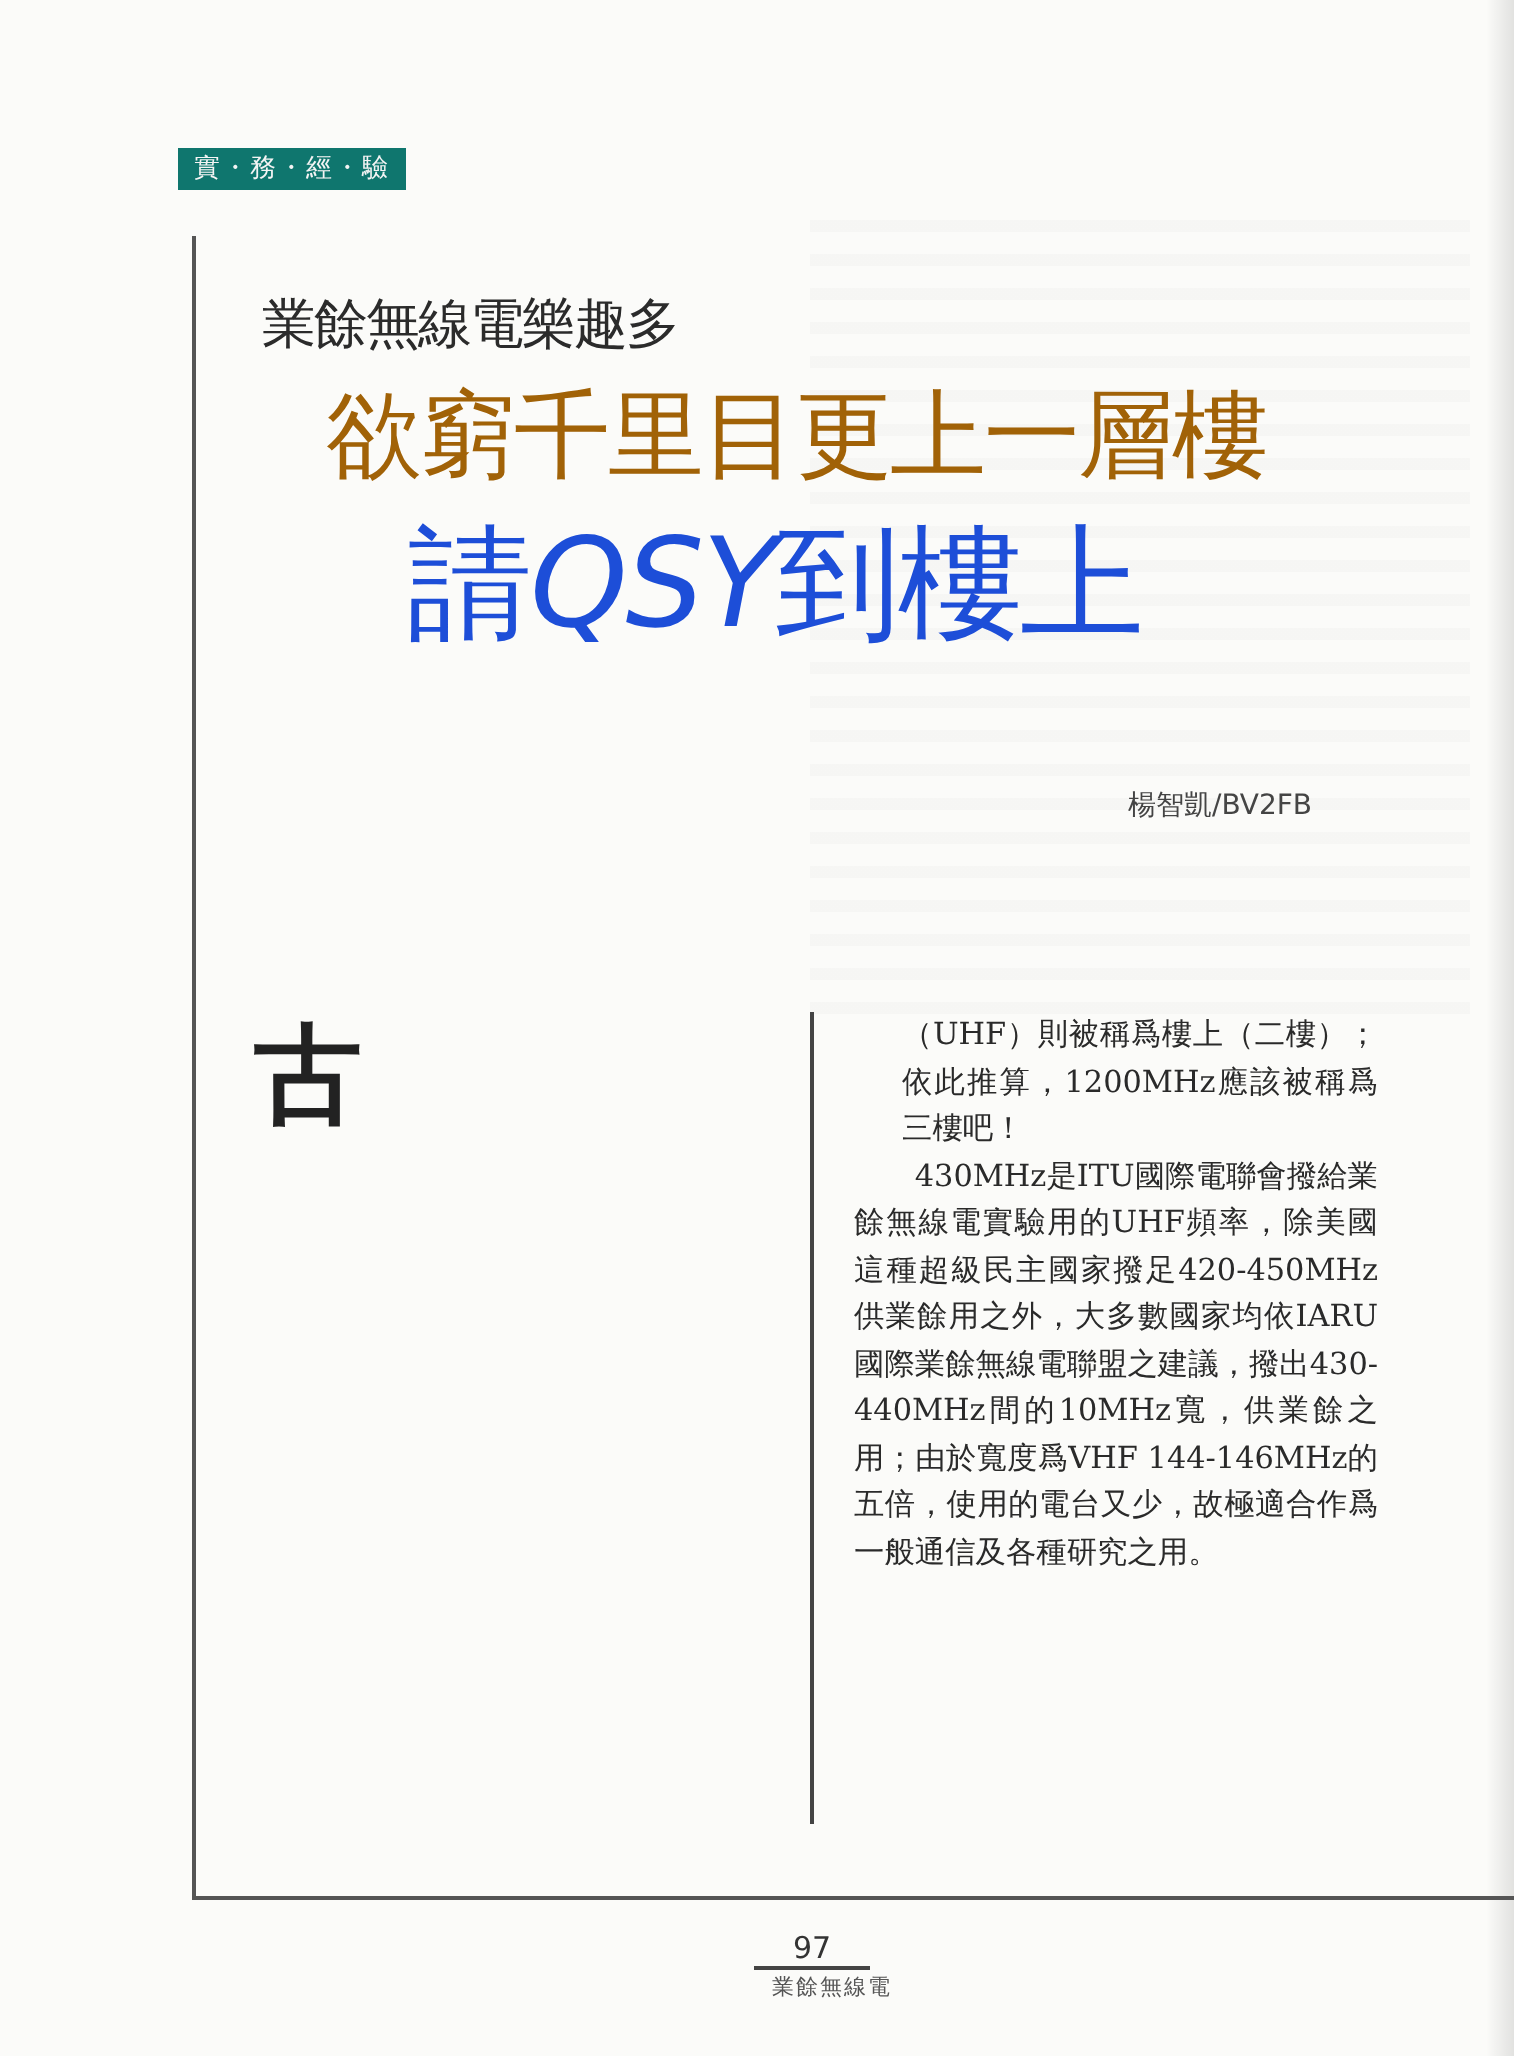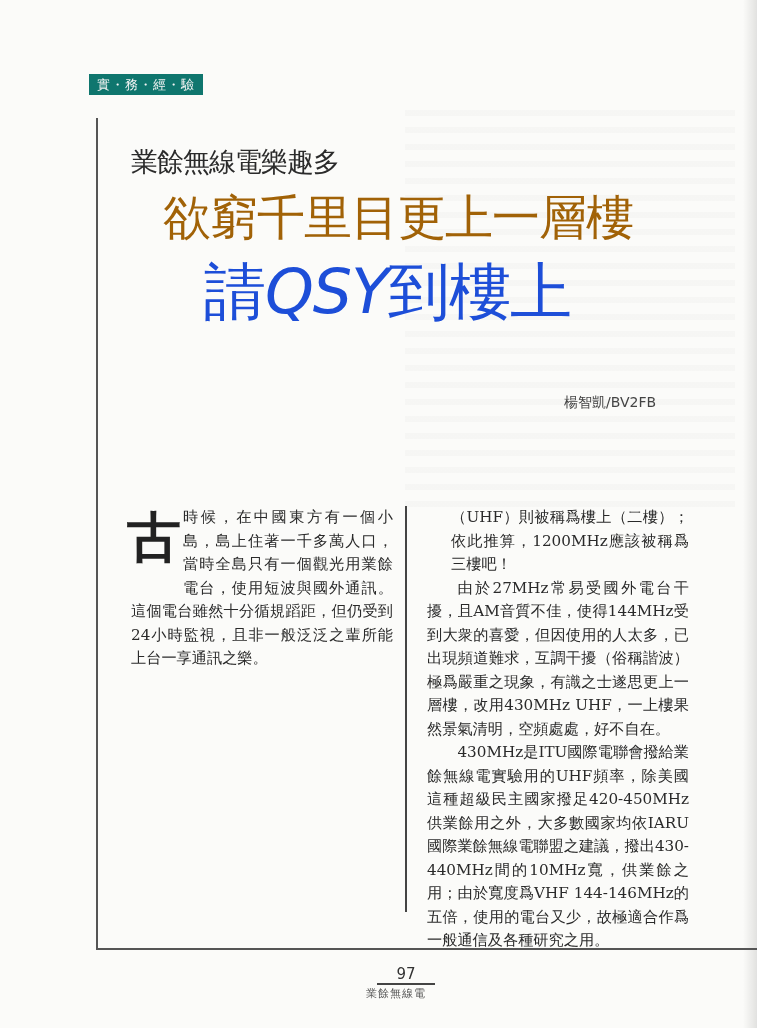--- a/index.html
+++ b/index.html
@@ -70,21 +70,21 @@
     margin:6px 4px 0 -4px; color:#222; font-weight:bold;
   }
   .page-number {
     position:absolute; left:376px; top:965px; width:60px; text-align:center;
     font-family:"DejaVu Sans", "Liberation Sans", sans-serif; font-size:15px; color:#333;
   }
   .footer-rule {
     position:absolute; left:377px; top:983px; width:58px; height:1.5px; background:#444;
   }
   .magazine-name {
-    position:absolute; left:366px; top:986px; width:80px; text-align:left;
+    position:absolute; left:366px; top:986px; width:80px; text-align:right;
     font-family:"DejaVu Sans", "Liberation Sans", sans-serif; font-size:11px; color:#555; letter-spacing:1px;
   }
 </style>
 </head>
 <body>
 
 <div class="page-shadow"></div>
 <div class="bleed"></div>
 
 <div class="section-tag">實・務・經・驗</div>
@@ -97,24 +97,22 @@
 
 <div class="headline-1">欲窮千里目更上一層樓</div>
 <div class="headline-2">
   <span>請</span><span class="latin">QSY</span><span>到樓上</span>
 </div>
 
 <div class="byline">楊智凱/BV2FB</div>
 
 <div class="column col-left">
   <span class="drop-cap">古</span>
-  <p class="para first">時候，在中國東方有一個小島，島上住著一千多萬人口，當時全島只有一個觀光用業餘電台，使用短波與國外通訊。這個電台雖然十分循規蹈距，但仍受到24小時監視，且非一般泛泛之輩所能上台一享通訊之樂。</p>
 </div>
 
 <div class="column col-right">
   <p class="para cont">（UHF）則被稱爲樓上（二樓）；依此推算，1200MHz應該被稱爲三樓吧！</p>
-  <p class="para">由於27MHz常易受國外電台干擾，且AM音質不佳，使得144MHz受到大衆的喜愛，但因使用的人太多，已出現頻道難求，互調干擾（俗稱諧波）極爲嚴重之現象，有識之士遂思更上一層樓，改用430MHz UHF，一上樓果然景氣清明，空頻處處，好不自在。</p>
   <p class="para">430MHz是ITU國際電聯會撥給業餘無線電實驗用的UHF頻率，除美國這種超級民主國家撥足420-450MHz供業餘用之外，大多數國家均依IARU國際業餘無線電聯盟之建議，撥出430-440MHz間的10MHz寬，供業餘之用；由於寬度爲VHF 144-146MHz的五倍，使用的電台又少，故極適合作爲一般通信及各種研究之用。</p>
 </div>
 
 <div class="page-number">97</div>
 <div class="footer-rule"></div>
 <div class="magazine-name">業餘無線電</div>
 
 </body></html>

